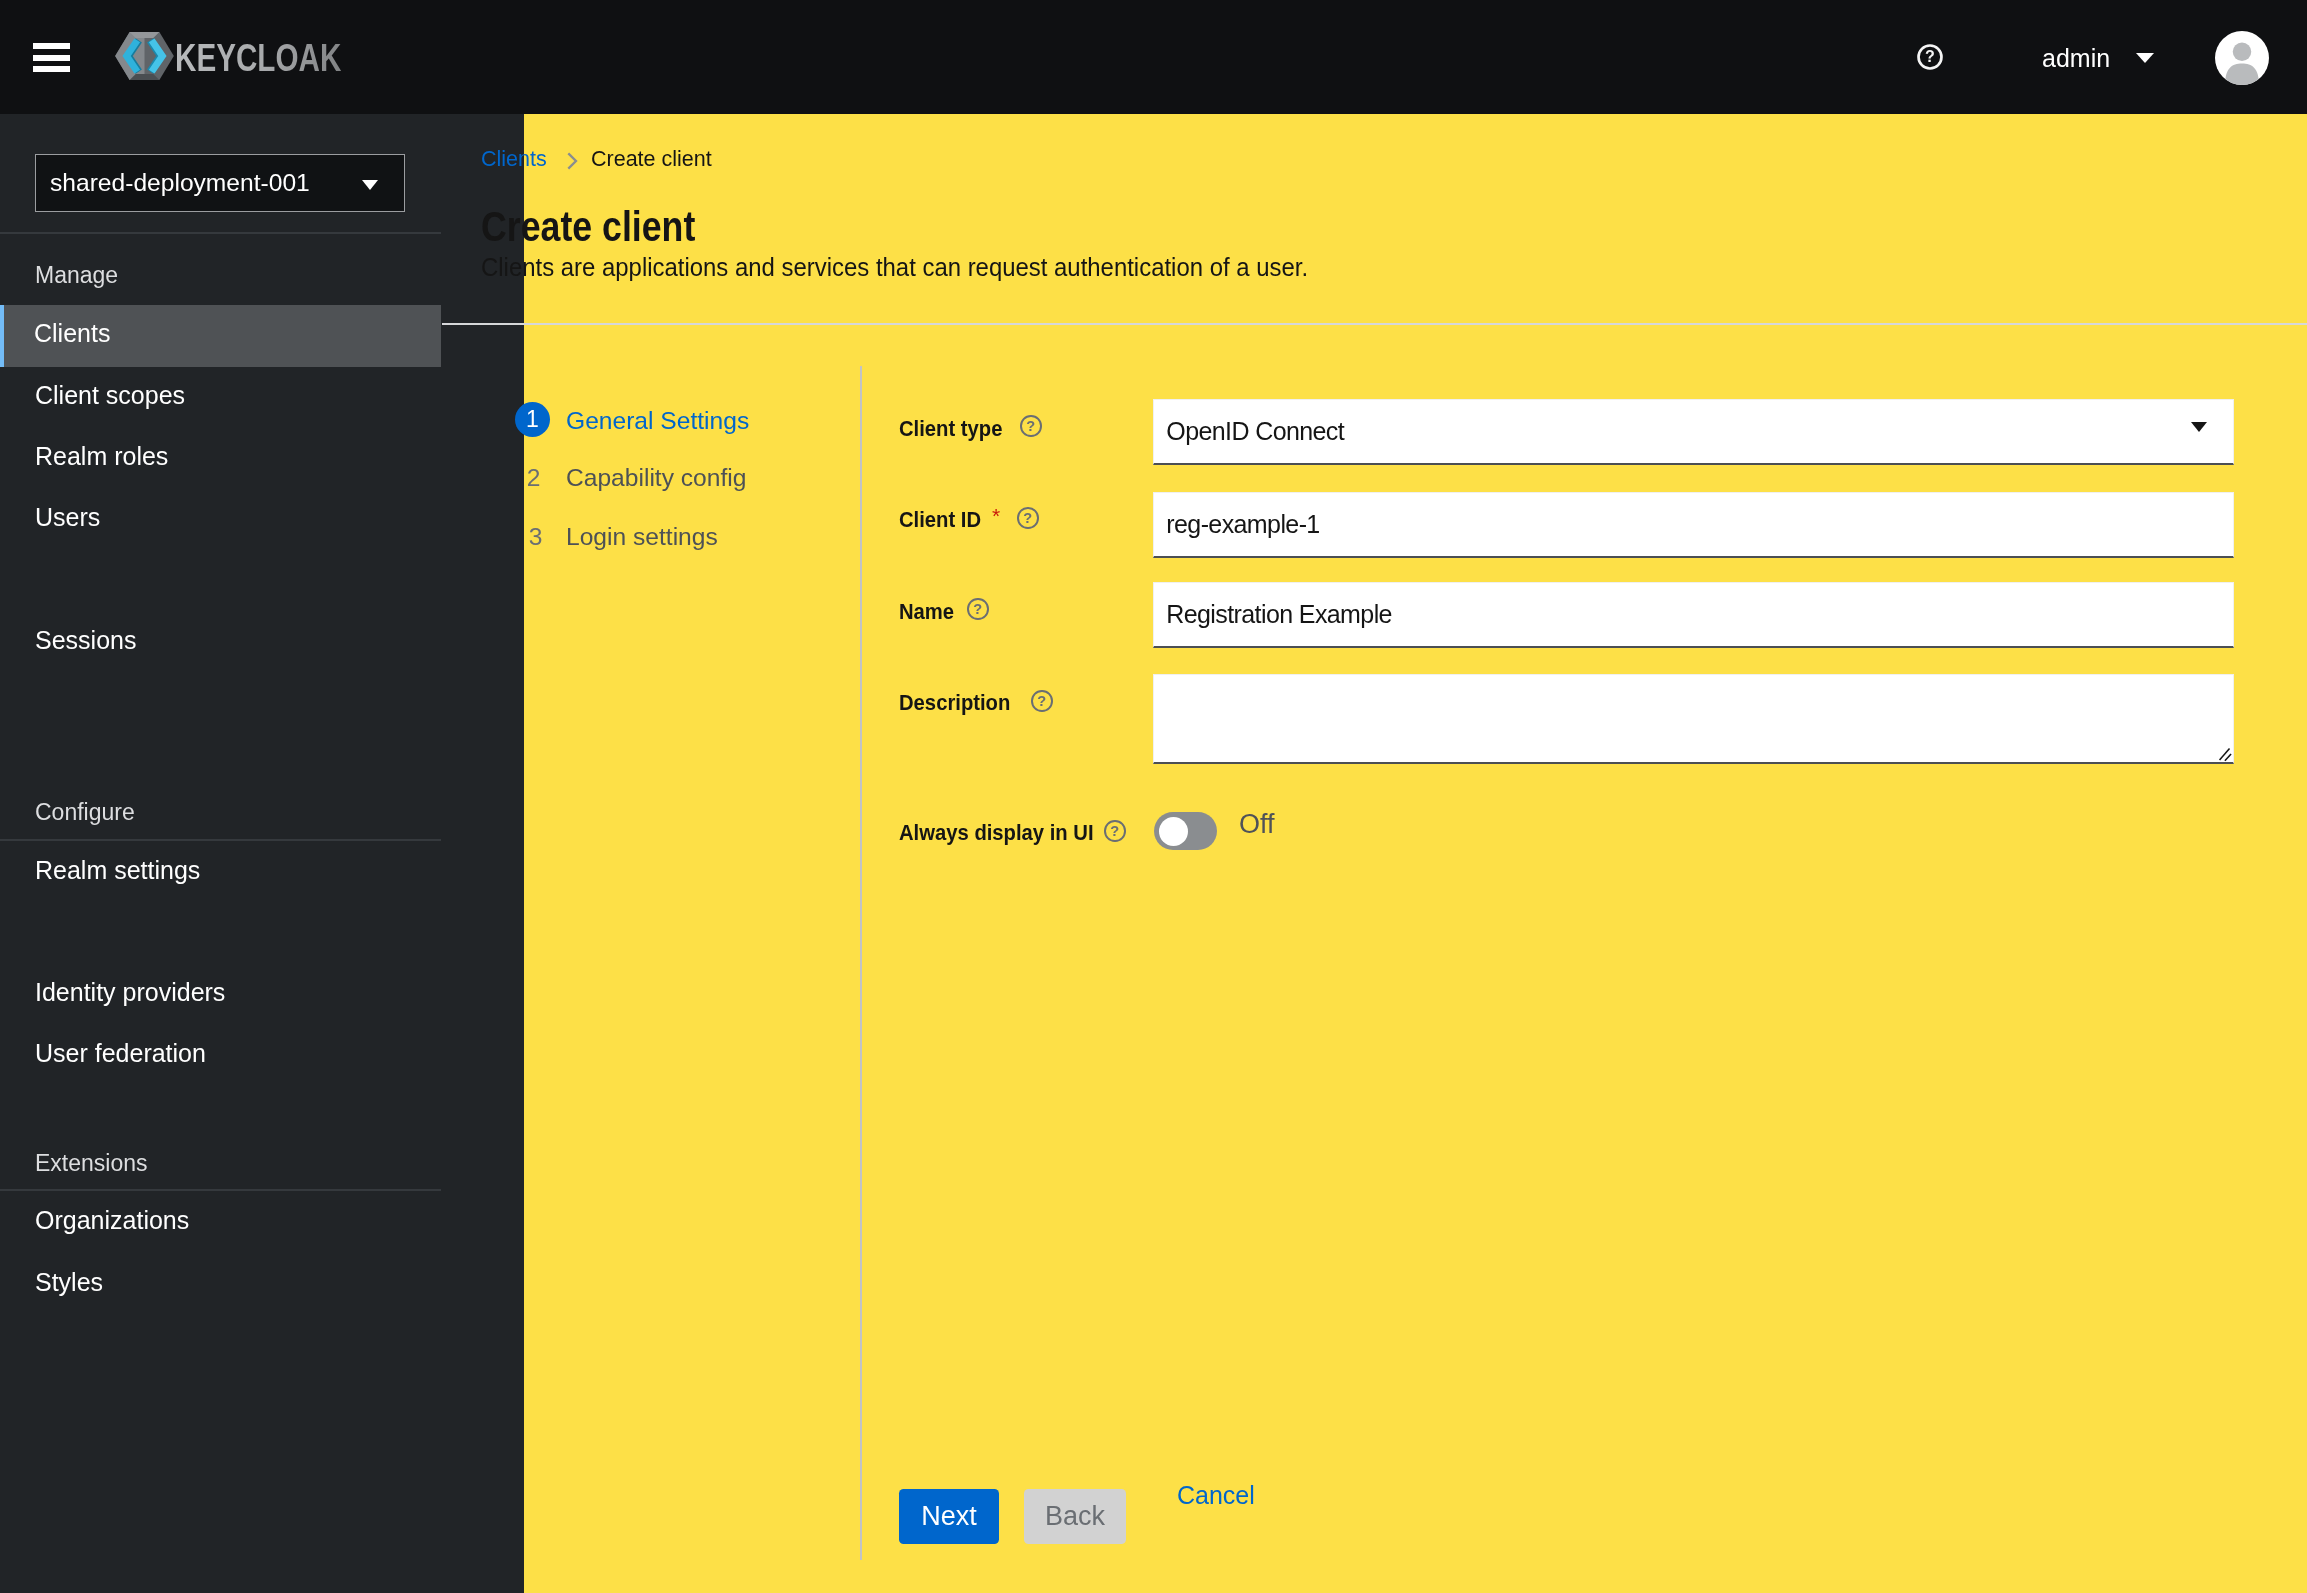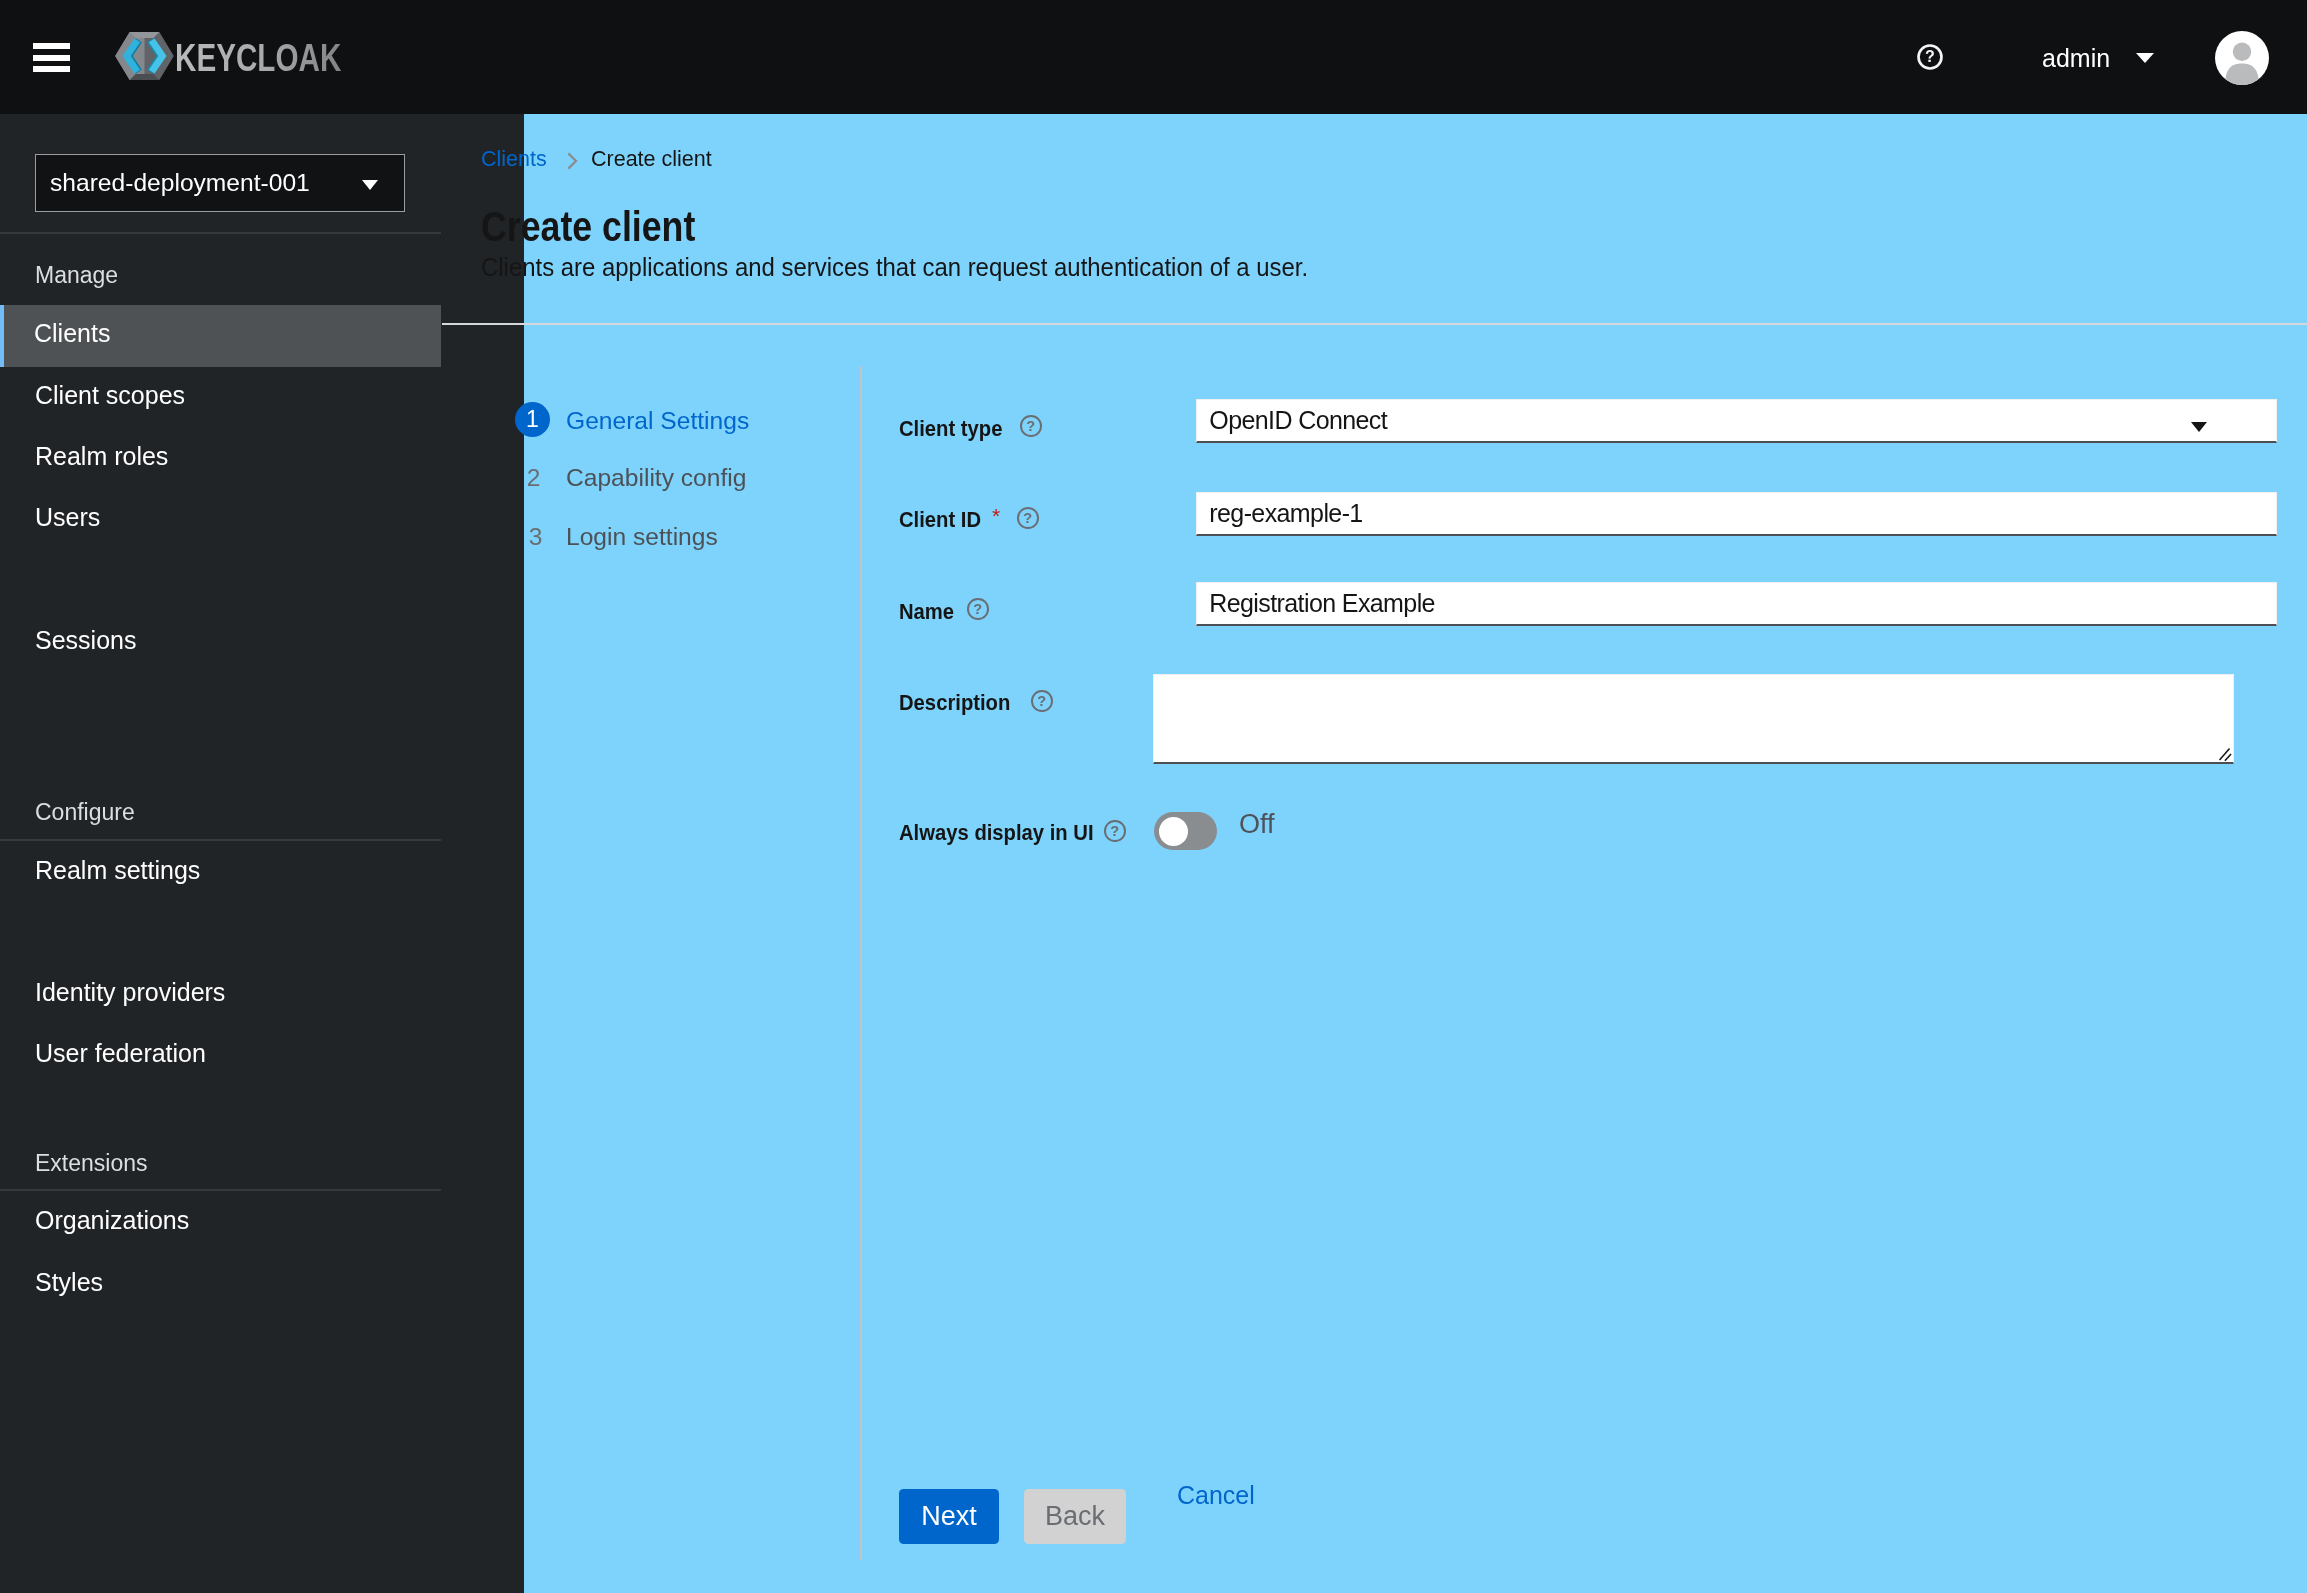--- a/index.html
+++ b/index.html
@@ -1,17 +1,17 @@
 <!DOCTYPE html>
 <html style="font-size:12.3px"><head>
 <meta charset="utf-8">
 <style>
   * { margin:0; padding:0; box-sizing:border-box; }
   html,body { width:2307px; height:1593px; background:#fff; font-family:"Liberation Sans", sans-serif; }
-  #page { position:relative; width:2307px; height:1593px; overflow:hidden; background:#7dd3fc; }
+  #page { position:relative; width:2307px; height:1593px; overflow:hidden; background:#fde047; }
 
   
   #header { position:absolute; left:0; top:0; width:2307px; height:114px; background:#0f1012; }
   .bar { position:absolute; left:33px; width:37px; height:6.2px; background:#fff; }
   #brand { position:absolute; left:175px; top:38px; height:40px; line-height:40px; font-size:38px; font-weight:700; letter-spacing:0px; transform:scaleX(0.78); transform-origin:left center;
            background:linear-gradient(100deg,#b9bbbd 0%,#a7a9ab 55%,#808284 100%); -webkit-background-clip:text; background-clip:text; color:transparent; }
   #admin { position:absolute; left:2042px; top:44px; height:28px; line-height:28px; font-size:25px; color:#fff; }
   #caret-admin { position:absolute; left:2136px; top:53px; width:0; height:0; border-left:9.2px solid transparent; border-right:9.2px solid transparent; border-top:10px solid #fff; }
 
   
@@ -38,21 +38,21 @@
   .wizlbl1 { position:absolute; left:566px; top:407px; height:28px; line-height:28px; font-size:24.6px; color:#0066cc; }
   .wiznum { position:absolute; width:23px; text-align:center; height:28px; line-height:28px; font-size:24.6px; color:#6a6e73; }
   .wizlbl { position:absolute; left:566px; height:28px; line-height:28px; font-size:24.6px; color:#4d5156; }
   #vline { position:absolute; left:860px; top:366px; width:1.5px; height:1194px; background:#c2c3c5; }
 
   
   .lblrow { position:absolute; left:899px; height:31px; display:flex; align-items:center; }
   .lblrow b { font-size:22px; font-weight:700; color:#151515; display:inline-block; transform:scaleX(0.92); transform-origin:left center; }
   .helpc { position:absolute; width:21.5px; height:21.5px; border:2.3px solid #6a6e73; border-radius:50%; display:flex; align-items:center; justify-content:center; font-size:14.6px; font-weight:700; color:#6a6e73; }
   .reqa { position:absolute; font-size:21px; color:#c9190b; }
-  .input { position:absolute; left:1196px; width:1081px; height:44px; background:#fff; border:1.5px solid #f0f0f0; border-bottom:2.3px solid #4c4f53; display:flex; align-items:center; }
+  .input { position:absolute; left:1153px; width:1081px; height:66px; background:#fff; border:1.5px solid #f0f0f0; border-bottom:2.3px solid #4c4f53; display:flex; align-items:center; }
   .input span { margin-left:12.3px; font-size:25px; letter-spacing:-0.6px; color:#151515; }
   #selcaret { position:absolute; left:2191px; top:422px; width:0; height:0; border-left:8px solid transparent; border-right:8px solid transparent; border-top:10px solid #151515; }
   #textarea { position:absolute; left:1153px; top:674px; width:1081px; height:90px; background:#fff; border:1.5px solid #f0f0f0; border-bottom:2.3px solid #4c4f53; }
   #toggle { position:absolute; left:1154px; top:812px; width:63px; height:38px; border-radius:19px; background:#8a8d90; }
   #knob { position:absolute; left:4.6px; top:4.6px; width:29px; height:29px; border-radius:50%; background:#fff; }
   #offlbl { position:absolute; left:1239px; top:809px; height:31px; line-height:31px; font-size:27px; color:#4f5258; }
 
   
   .btn { position:absolute; top:1469px; height:55px; border-radius:4.6px; display:flex; align-items:center; justify-content:center; font-size:27px;margin-top:20px; }
   #btn-next { left:899px; width:100px; background:#0066cc; color:#fff; }

